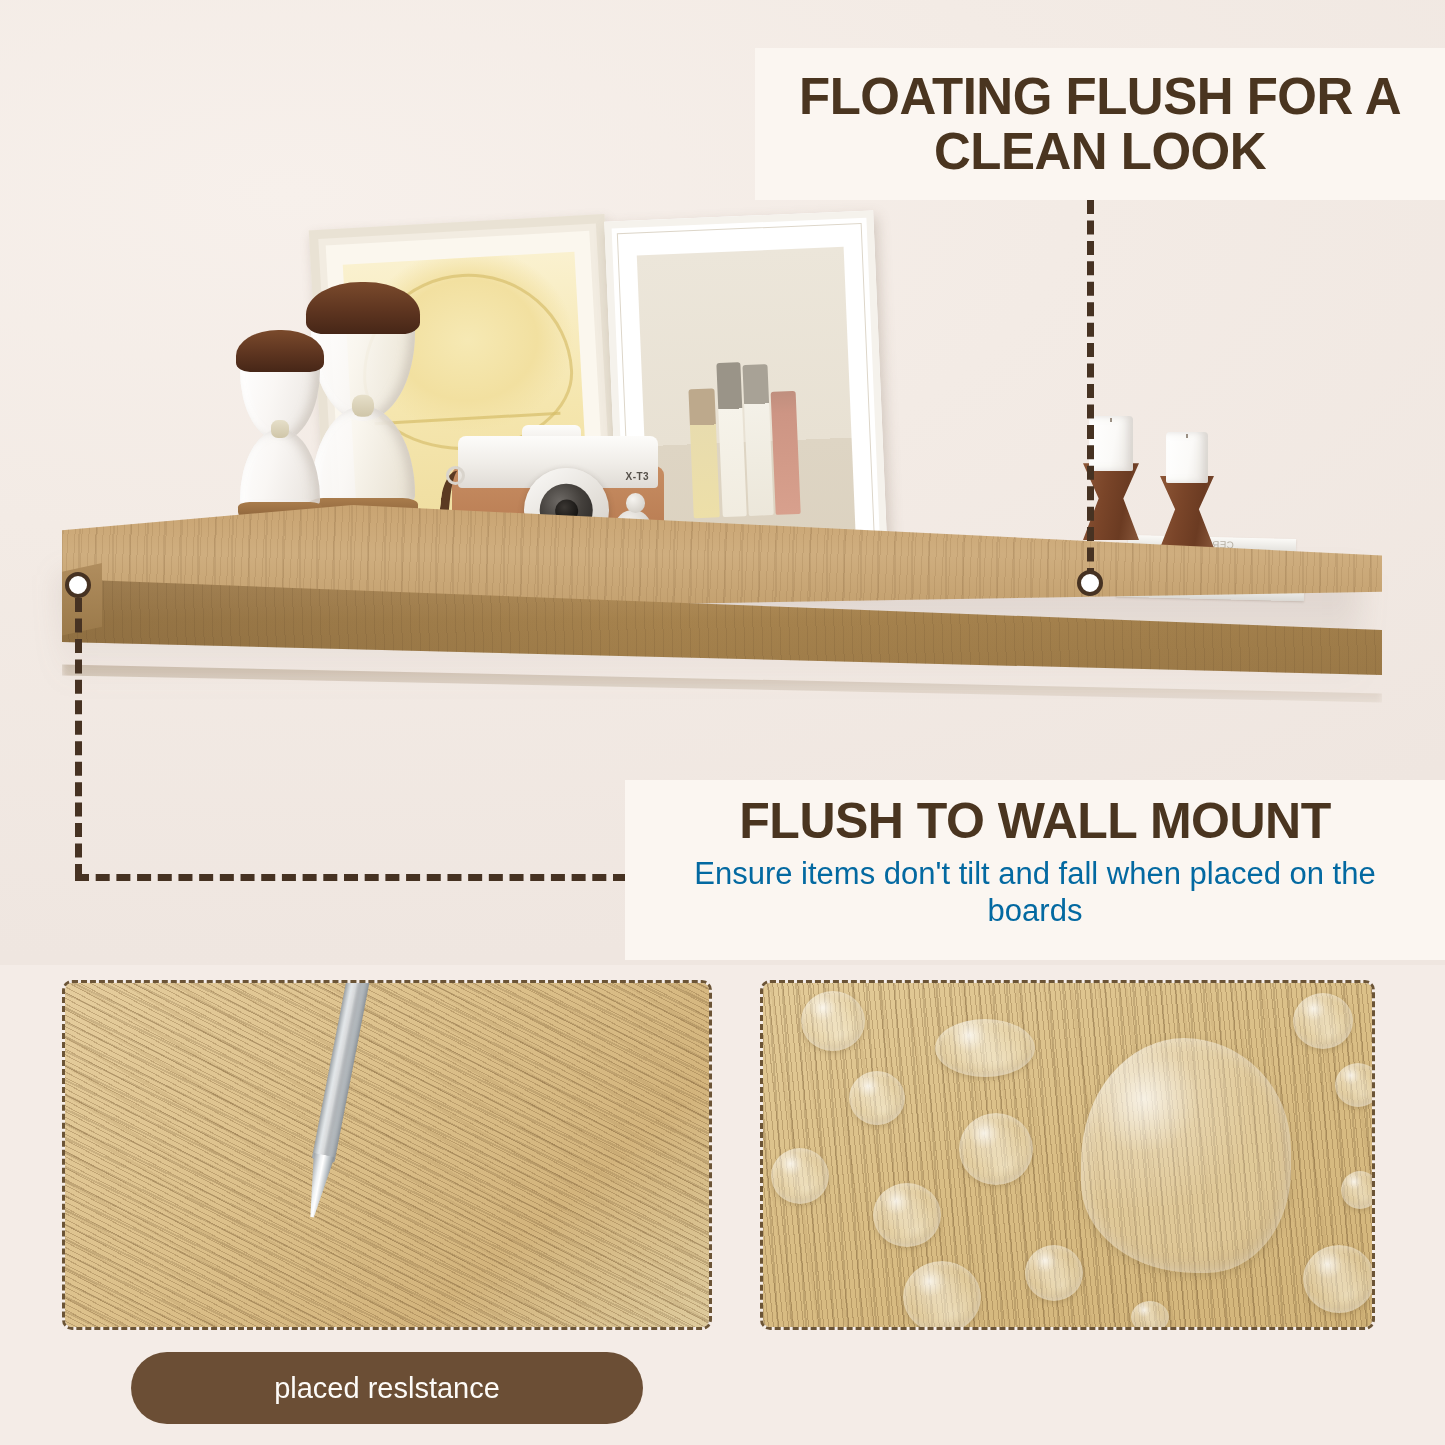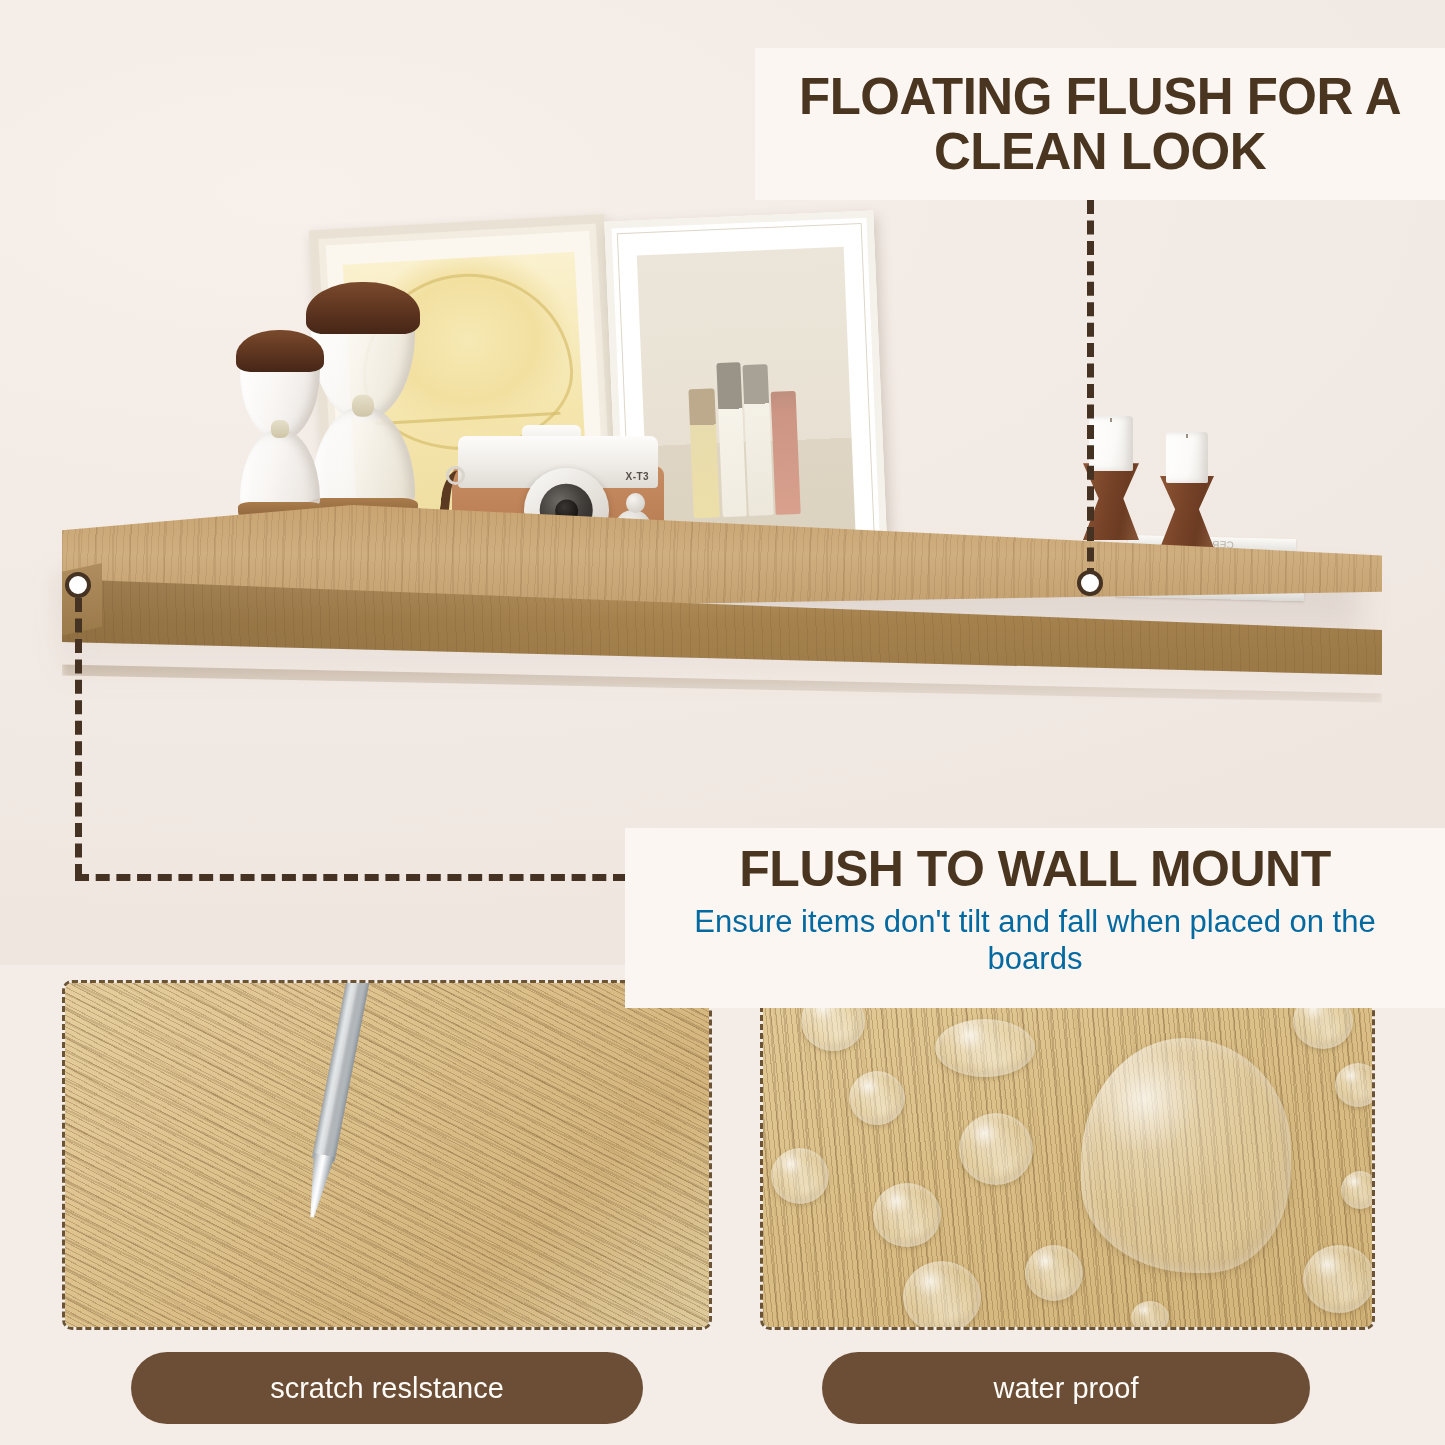--- a/index.html
+++ b/index.html
@@ -348,21 +348,20 @@
   #callout-top .callout-title {
     font-size: 51px;
     text-align: center;
     padding: 0 10px;
   }
   #callout-bottom {
     left: 625px; top: 780px;
     width: 820px; height: 180px;
     padding: 14px 26px 0 26px;
     box-sizing: border-box;
-    margin-top: 48px;
   }
   #callout-bottom .callout-title {
     font-size: 50px;
     text-align: center;
   }
   #callout-bottom .callout-sub {
     font-size: 31px;
     text-align: center;
     margin-top: 8px;
   }
@@ -619,16 +618,15 @@
     <div class="drop" style="left:262px; top:262px; width:58px;  height:56px;"></div>
     <div class="drop" style="left:196px; top:130px; width:74px;  height:72px;"></div>
     <div class="drop" style="left:172px; top:36px;  width:100px; height:58px;"></div>
     <div class="drop" style="left:530px; top:10px;  width:60px;  height:56px;"></div>
     <div class="drop" style="left:572px; top:80px;  width:46px;  height:44px;"></div>
     <div class="drop" style="left:578px; top:188px; width:38px;  height:38px;"></div>
     <div class="drop" style="left:540px; top:262px; width:72px;  height:68px;"></div>
     <div class="drop" style="left:368px; top:318px; width:38px;  height:32px;"></div>
   </div>
 
-  <div class="pill" id="pill-scratch">scratch reslstance</div>
-  <div class="pill" id="pill-water">water proof</div>
+  <div class="pill" id="pill-scratch">placed reslstance</div>
 
 </div>
 
 </body></html>

